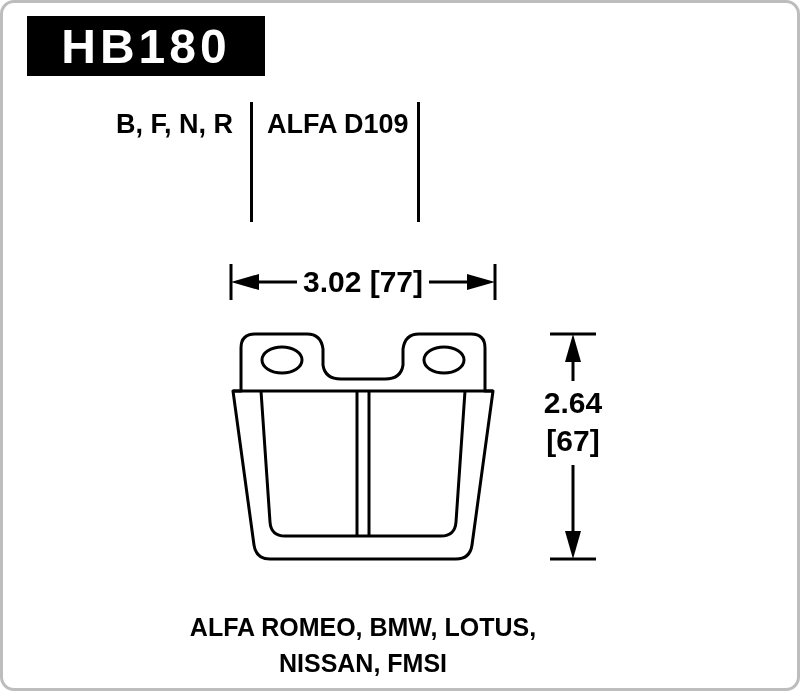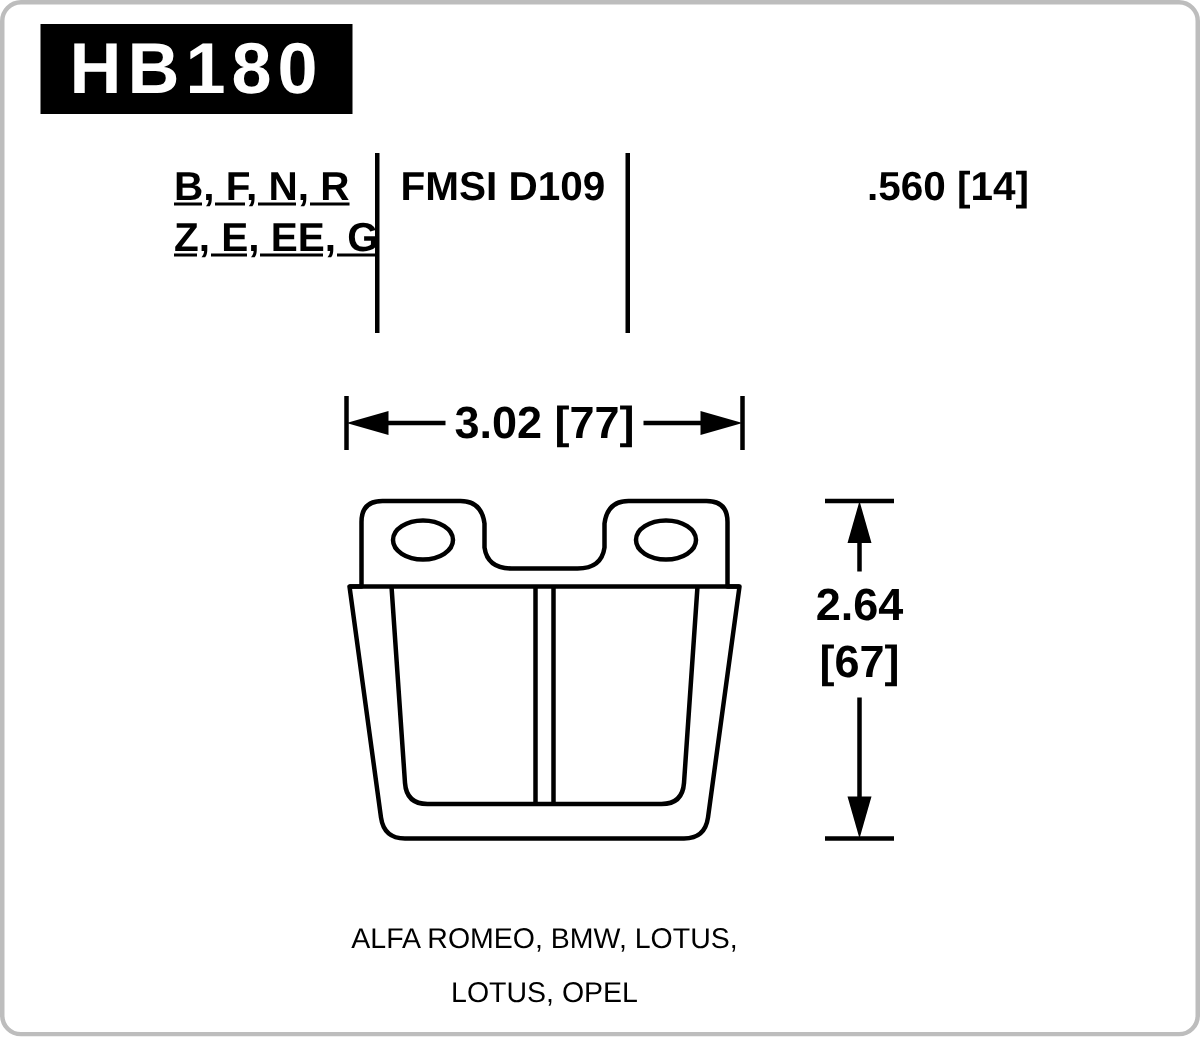--- a/index.html
+++ b/index.html
@@ -11,75 +11,73 @@
     width: 800px; height: 691px;
     background: #fff;
     border: 3px solid #bdbdbd;
     border-radius: 14px;
     overflow: hidden;
   }
 
   .part-box {
     position: absolute;
     left: 24px; top: 13px;
-    width: 208px; height: 60px;
+    width: 238px; height: 60px;
     background: #000;
     color: #fff;
     display: flex; align-items: center; justify-content: center;
     font-size: 48px; font-weight: bold; letter-spacing: 4px;
   }
 
   .col {
     position: absolute;
     font-size: 27px; font-weight: bold;
     line-height: 34px;
     white-space: nowrap;
   }
-  .col-compounds { left: 113px; top: 104px; text-decoration: underline; }
+  .col-compounds { left: 113px; top: 104px; }
   .col-fmsi      { left: 264px; top: 104px; }
   .col-thickness { left: 575px; top: 104px; }
 
   .vdiv { position: absolute; width: 3px; background: #000; top: 99px; height: 120px; }
   .vdiv1 { left: 247px; }
   .vdiv2 { left: 414px; }
 
   .drawing { position: absolute; left: 210px; top: 250px; width: 420px; height: 332px; }
   .drawing text { font-weight: bold; font-size: 30px; fill: #000; font-family: inherit; }
 
   .apps {
     position: absolute;
     left: 60px; top: 606px; width: 600px;
     text-align: center;
-    font-size: 19px; font-weight: normal; line-height: 36px;
+    font-size: 25px; font-weight: bold; line-height: 36px;
   }
 </style>
 </head>
 <body>
 
 <div class="sheet">
 
   <div class="part-box">
     <span>HB180</span>
   </div>
 
   <div class="col col-compounds">
     <div>B, F, N, R</div>
-    <div>Z, E, EE, G</div>
   </div>
 
   <div class="vdiv vdiv1"></div>
 
   <div class="col col-fmsi">
-    <div>FMSI D109</div>
+    <div>ALFA D109</div>
   </div>
 
   <div class="vdiv vdiv2"></div>
 
   <div class="col col-thickness">
-    <div>.560 [14]</div>
   </div>
 
   <svg class="drawing" viewBox="0 0 420 332" xmlns="http://www.w3.org/2000/svg">
 
     <g stroke="#000" stroke-width="3" fill="none">
       <line x1="18" y1="11" x2="18" y2="47"></line>
       <line x1="282" y1="11" x2="282" y2="47"></line>
       <line x1="42" y1="29" x2="84" y2="29"></line>
       <line x1="216" y1="29" x2="258" y2="29"></line>
     </g>
@@ -104,16 +102,16 @@
       <line x1="360" y1="212" x2="360" y2="280"></line>
     </g>
     <polygon points="360,81 352,109 368,109" fill="#000"></polygon>
     <polygon points="360,306 352,278 368,278" fill="#000"></polygon>
     <text x="360" y="160" text-anchor="middle">2.64</text>
     <text x="360" y="198" text-anchor="middle">[67]</text>
   </svg>
 
   <div class="apps">
     <div>ALFA ROMEO, BMW, LOTUS,</div>
-    <div>LOTUS, OPEL</div>
+    <div>NISSAN, FMSI</div>
   </div>
 
 </div>
 
 </body></html>

